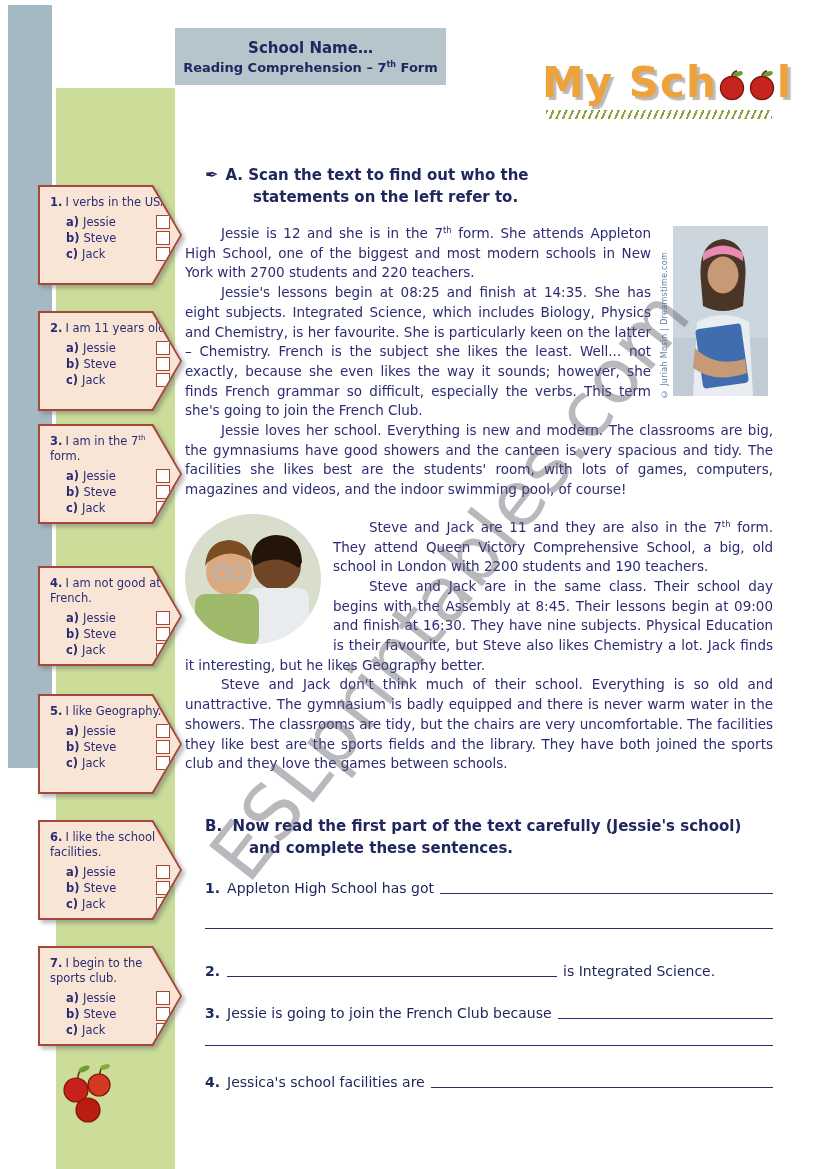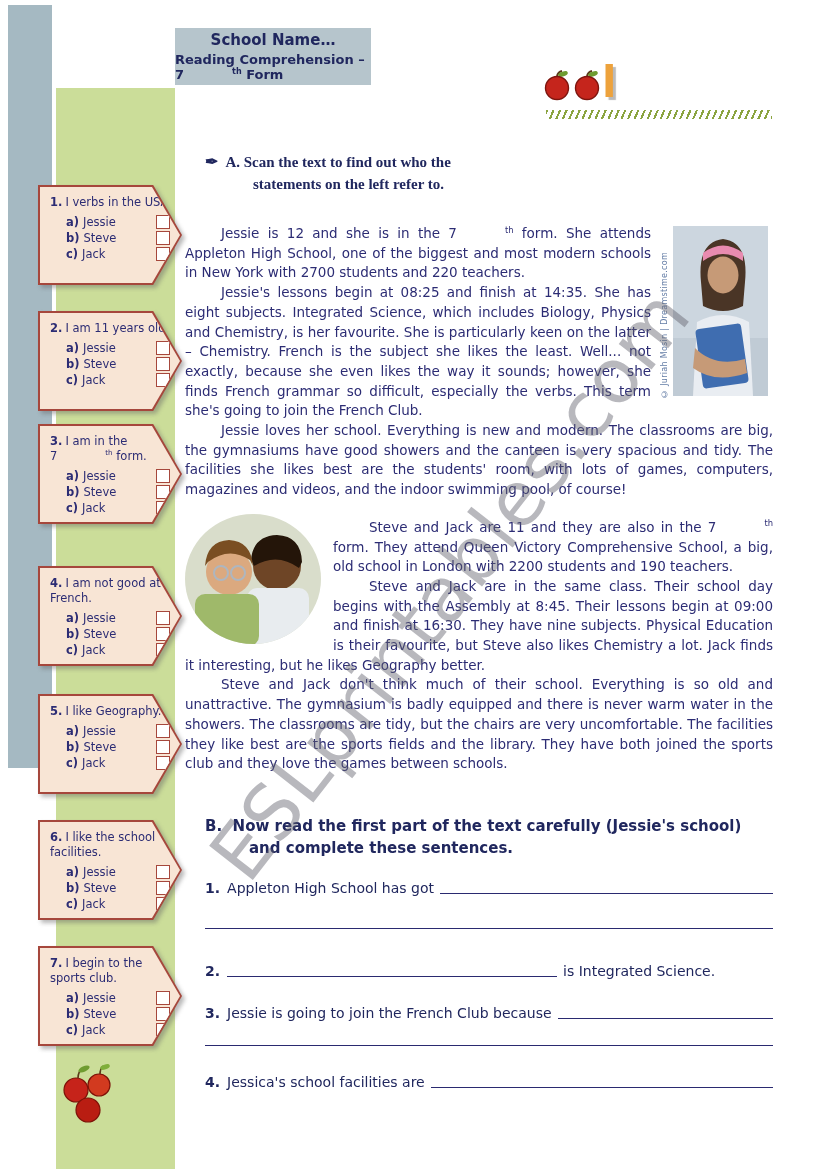--- a/index.html
+++ b/index.html
@@ -4,42 +4,42 @@
 <style>
   html,body{margin:0;padding:0;background:#fff;}
   .page{position:relative;width:821px;height:1169px;background:#fff;overflow:hidden;
         font-family:"DejaVu Sans",sans-serif;color:#2c2c74;}
 
   
   .left-bar{position:absolute;left:8px;top:5px;width:44px;height:763px;background:#a5b9c2;}
   .green-stripe{position:absolute;left:56px;top:88px;width:119px;height:1081px;background:#cbdd99;}
 
   
-  .header-box{position:absolute;left:175px;top:28px;width:196px;height:57px;background:#b6c5cc;
+  .header-box{position:absolute;left:175px;top:28px;width:271px;height:57px;background:#b6c5cc;
               display:flex;flex-direction:column;justify-content:center;align-items:center;gap:3px;color:#20275e;}
   .hdr-title{font-size:15px;font-weight:bold;}
   .hdr-sub{font-size:13px;font-weight:bold;}
-  sup{font-size:0.62em;vertical-align:super;line-height:0;padding-left:48px;}
+  sup{font-size:0.62em;vertical-align:super;line-height:0;}
 
   
   .logo{position:absolute;left:542px;top:58px;display:flex;align-items:center;
         font-size:42px;font-weight:bold;letter-spacing:1px;color:#eda23c;
         text-shadow:3px 3px 1px rgba(140,140,140,0.6);}
   .logo svg{margin:6px 1px 0 1px;}
   .scribble{position:absolute;left:546px;top:110px;width:226px;height:9px;
             background:repeating-linear-gradient(113deg,#8ba440 0 2px,rgba(0,0,0,0) 2px 6px);}
 
   
   .watermark{position:absolute;left:40px;top:540px;width:820px;text-align:center;
              font-size:76px;color:rgba(98,98,108,0.45);transform:rotate(-52deg);
              letter-spacing:1px;z-index:40;pointer-events:none;white-space:nowrap;}
 
   
-  .sec-a-heading{position:absolute;left:205px;top:150px;width:565px;font-size:15px;
-                 font-weight:bold;color:#20275e;line-height:1.45;font-family:Liberation Serif, serif;}
+  .sec-a-heading{position:absolute;left:205px;top:163px;width:565px;font-size:15px;
+                 font-weight:bold;color:#20275e;line-height:1.45;}
   .sec-a-heading .line2{margin-left:48px;}
   .pen-icon{margin-right:7px;font-size:16px;}
 
   
   .text-area{position:absolute;left:185px;top:224px;width:588px;font-size:13.5px;
              line-height:1.46;color:#2c2c74;text-align:justify;z-index:2;}
   .text-area::after{content:"";display:block;clear:both;}
   .text-area p{margin:0;text-indent:36px;}
   .text-area p.gap{margin-top:18px;}
   .girl-wrap{float:right;width:112px;height:172px;margin:2px 0 6px 10px;display:flex;gap:3px;}
@@ -85,20 +85,21 @@
 
   <div class="left-bar"></div>
   <div class="green-stripe"></div>
 
   <div class="header-box">
     <div class="hdr-title">School Name…</div>
     <div class="hdr-sub"><span>Reading Comprehension – 7</span><sup>th</sup><span> Form</span></div>
   </div>
 
   <div class="logo">
+    <span>My Sch</span>
     <svg width="28" height="31" viewBox="0 0 28 31">
       <path d="M14 6 q1 -4 5 -5" stroke="#5a3a1a" stroke-width="2" fill="none"></path>
       <ellipse cx="20" cy="4" rx="5" ry="2.4" fill="#6f9c30" transform="rotate(-18 20 4)"></ellipse>
       <circle cx="14" cy="18" r="11.5" fill="#c5251c" stroke="#7d150e" stroke-width="1.4"></circle>
     </svg>
     <svg width="28" height="31" viewBox="0 0 28 31">
       <path d="M14 6 q1 -4 5 -5" stroke="#5a3a1a" stroke-width="2" fill="none"></path>
       <ellipse cx="20" cy="4" rx="5" ry="2.4" fill="#6f9c30" transform="rotate(-18 20 4)"></ellipse>
       <circle cx="14" cy="18" r="11.5" fill="#c5251c" stroke="#7d150e" stroke-width="1.4"></circle>
     </svg>

